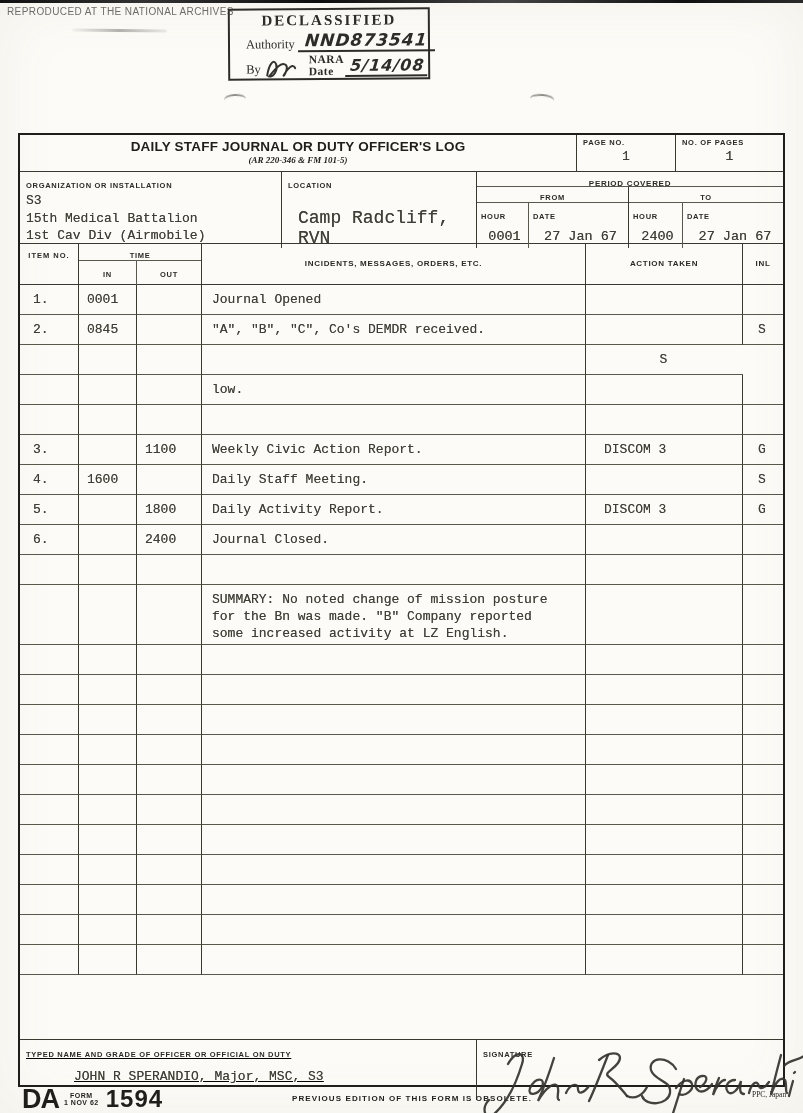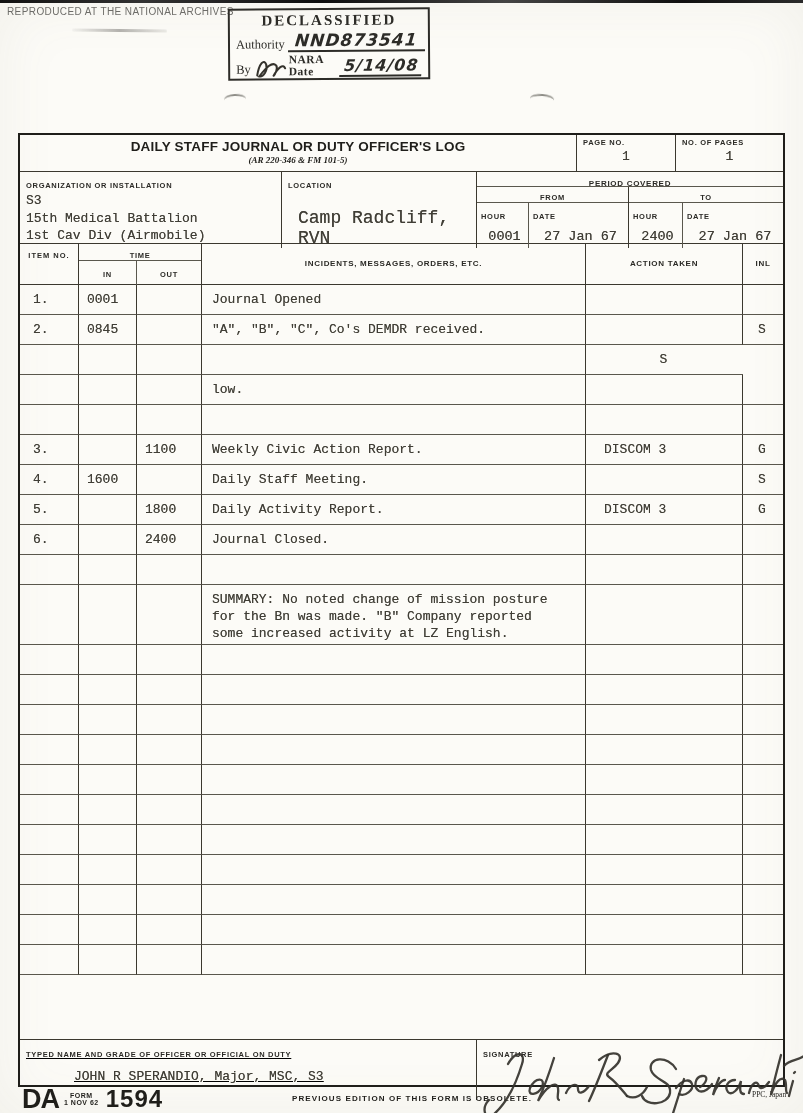--- a/index.html
+++ b/index.html
@@ -32,21 +32,21 @@
   .arc-1{top:94px;left:224px;width:22px;transform:rotate(-3deg);}
   .arc-2{top:94px;left:530px;width:24px;transform:rotate(4deg);}
 
   
   .stamp{position:absolute;top:8px;left:228px;width:202px;height:72px;
     border:2.5px solid #2d2c28;transform:rotate(-.4deg);
     padding:2px 6px 0 6px;box-sizing:border-box;color:#2d2c28;
     font-family:"Liberation Serif",serif;}
   .stamp-title{text-align:center;font-weight:bold;font-size:15px;letter-spacing:2px;}
   .stamp-row{display:flex;align-items:flex-end;margin-top:1px;}
-  .stamp-lbl{font-size:12.5px;}
+  .stamp-lbl{font-size:12.5px;margin-left:10px;}
   .stamp-hand{font-family:"DejaVu Sans",sans-serif;font-style:italic;font-weight:600;
     transform:skewX(-6deg);letter-spacing:1px;}
   .auth-val{font-size:17px;border-bottom:2px solid #2d2c28;padding:0 8px 0 6px;margin-left:4px;}
   .nara{font-size:11.5px;font-weight:bold;letter-spacing:.5px;}
   .date-val{font-size:16px;border-bottom:2px solid #2d2c28;padding:0 4px;margin-left:3px;}
   .pw-svg{width:34px;height:26px;margin:0 1px -4px 3px;overflow:visible;}
 
   
   .form{position:absolute;top:133px;left:18px;width:763px;height:950px;
     border:2px solid var(--ink);box-sizing:content-box;display:flex;flex-direction:column;

